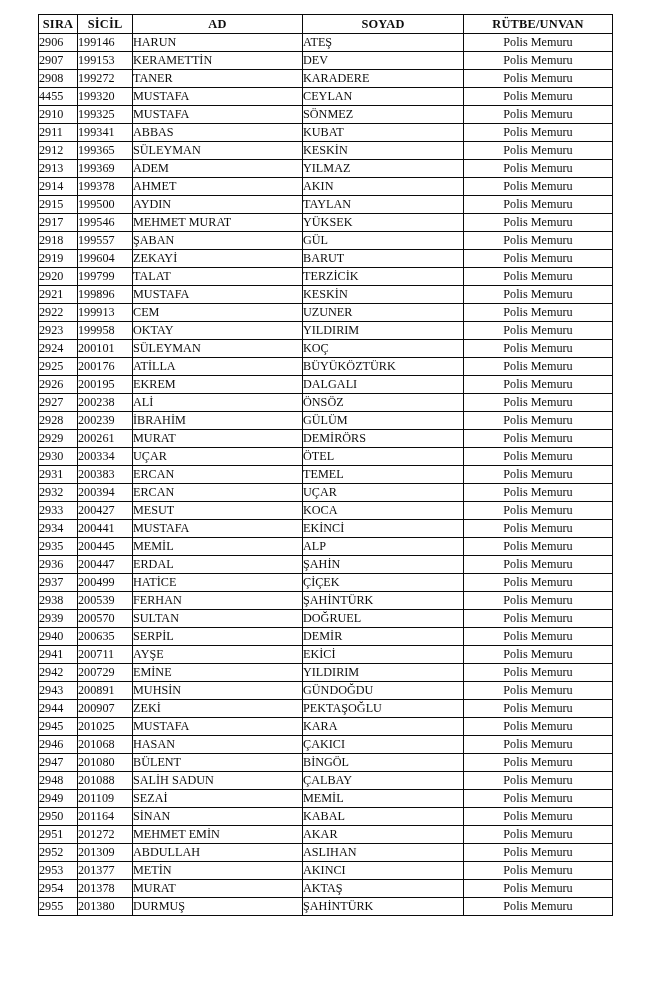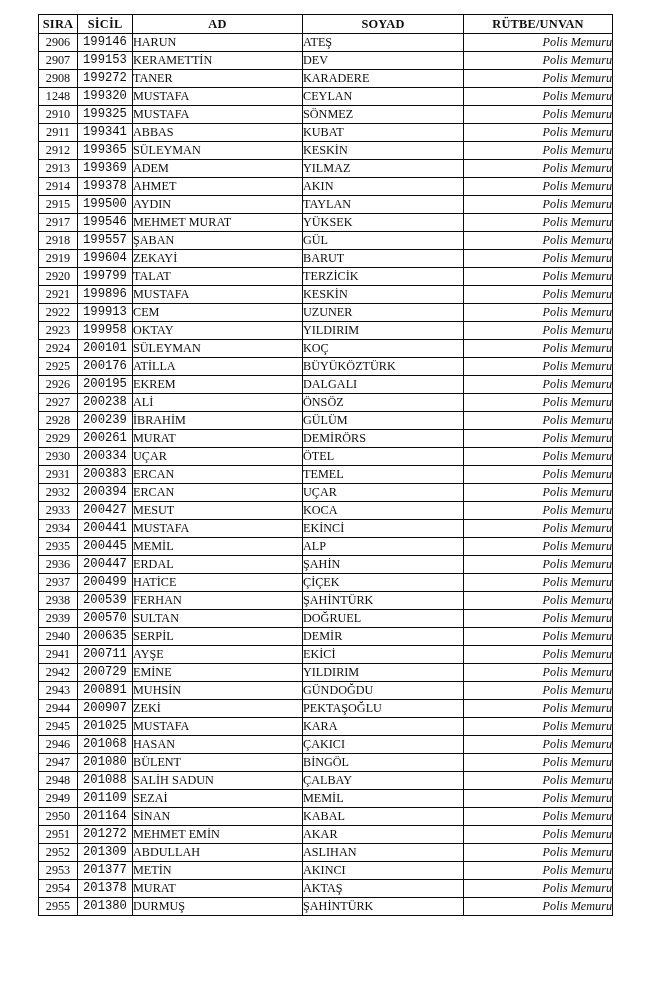--- a/index.html
+++ b/index.html
@@ -57,40 +57,38 @@
     letter-spacing: 0.2px;
     font-size: 12.4px;
   }
   thead th.h-sira,
   thead th.h-sicil {
     font-size: 11.6px;
     border-radius: 8px;
   }
 
   td.cell-sira {
-    text-align: center;
+    text-align: left;
     padding-right: 5px;
     font-size: 12px;
   }
   td.cell-sicil {
-    text-align: center;
+    text-align: left;
     padding-right: 3px;
     font-size: 12px;
-    font-family: Liberation Mono, monospace;
   }
   td.cell-ad,
   td.cell-soyad {
     text-align: left;
     padding-left: 3px;
   }
   td.cell-rutbe {
-    text-align: right;
+    text-align: center;
     padding-left: 5px;
     font-size: 12px;
-    font-style: italic;
   }
 </style>
 </head>
 <body>
 
 <div id="sheet">
   <table class="roster">
     <colgroup>
       <col class="c-sira">
       <col class="c-sicil">
@@ -123,21 +121,21 @@
           <td class="cell-rutbe">Polis Memuru</td>
         </tr>
         <tr>
           <td class="cell-sira">2908</td>
           <td class="cell-sicil">199272</td>
           <td class="cell-ad">TANER</td>
           <td class="cell-soyad">KARADERE</td>
           <td class="cell-rutbe">Polis Memuru</td>
         </tr>
         <tr>
-          <td class="cell-sira">1248</td>
+          <td class="cell-sira">4455</td>
           <td class="cell-sicil">199320</td>
           <td class="cell-ad">MUSTAFA</td>
           <td class="cell-soyad">CEYLAN</td>
           <td class="cell-rutbe">Polis Memuru</td>
         </tr>
         <tr>
           <td class="cell-sira">2910</td>
           <td class="cell-sicil">199325</td>
           <td class="cell-ad">MUSTAFA</td>
           <td class="cell-soyad">SÖNMEZ</td>

